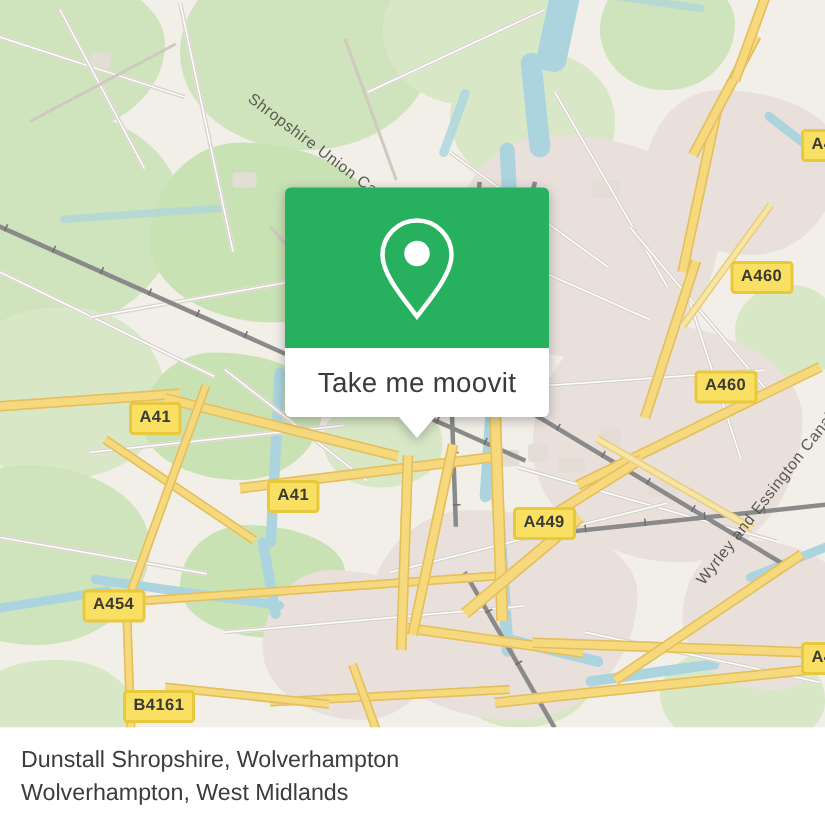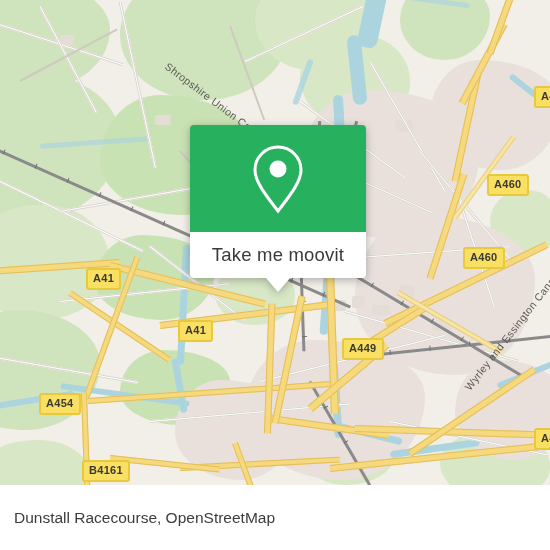--- a/index.html
+++ b/index.html
@@ -282,21 +282,21 @@
       <div class="road prim" style="left:398px;top:290px;width:120px;height:5px;transform:rotate(30deg);"></div>
     </div>
 
     <div class="layer">
 
       <div class="canal-lbl" style="left:170px;top:60px;transform:rotate(37deg);transform-origin:0 0;">Shropshire Union Canal</div>
       <div class="canal-lbl" style="left:462px;top:385px;transform:rotate(-52deg);transform-origin:0 0;">Wyrley and Essington Canal</div>
 
       <div class="shield" style="left:86px;top:268px;">A41</div>
       <div class="shield" style="left:178px;top:320px;">A41</div>
-      <div class="shield" style="left:39px;top:393px;">A454</div>
+      <div class="shield" style="left:55px;top:393px;">A454</div>
       <div class="shield" style="left:82px;top:460px;">B4161</div>
       <div class="shield" style="left:342px;top:338px;">A449</div>
       <div class="shield" style="left:487px;top:174px;">A460</div>
       <div class="shield" style="left:463px;top:247px;">A460</div>
       <div class="shield" style="left:534px;top:86px;">A4</div>
       <div class="shield" style="left:534px;top:428px;">A4</div>
     </div>
 
     <div id="popup">
       <div id="popup-head">
@@ -310,18 +310,19 @@
       </div>
       <div id="popup-tail"></div>
     </div>
 
   </div>
 
   <div id="footer">
 
     <div id="footer-inner">
       <div id="footer-text">
-        <div>Dunstall Racecourse, OpenStreetMap</div>
+        <div>Dunstall Shropshire, Wolverhampton</div>
+        <div>Wolverhampton, West Midlands</div>
       </div>
     </div>
   </div>
 
 </div>
 
 </body></html>

